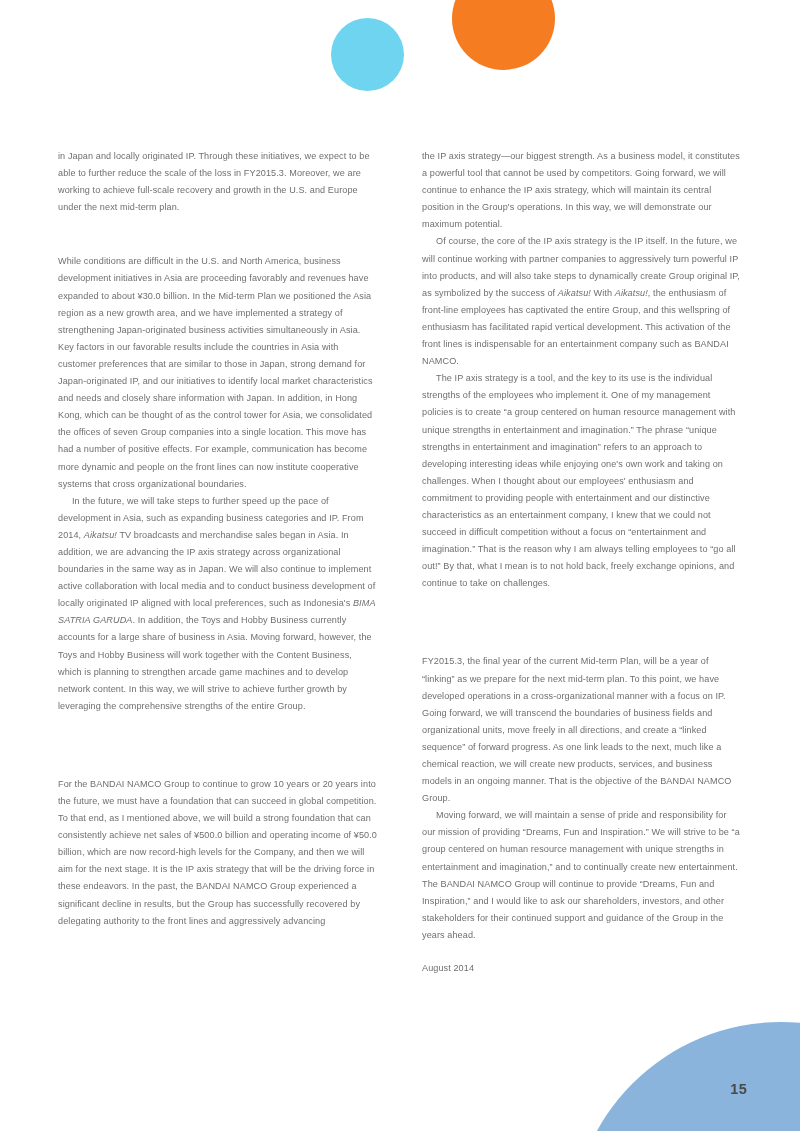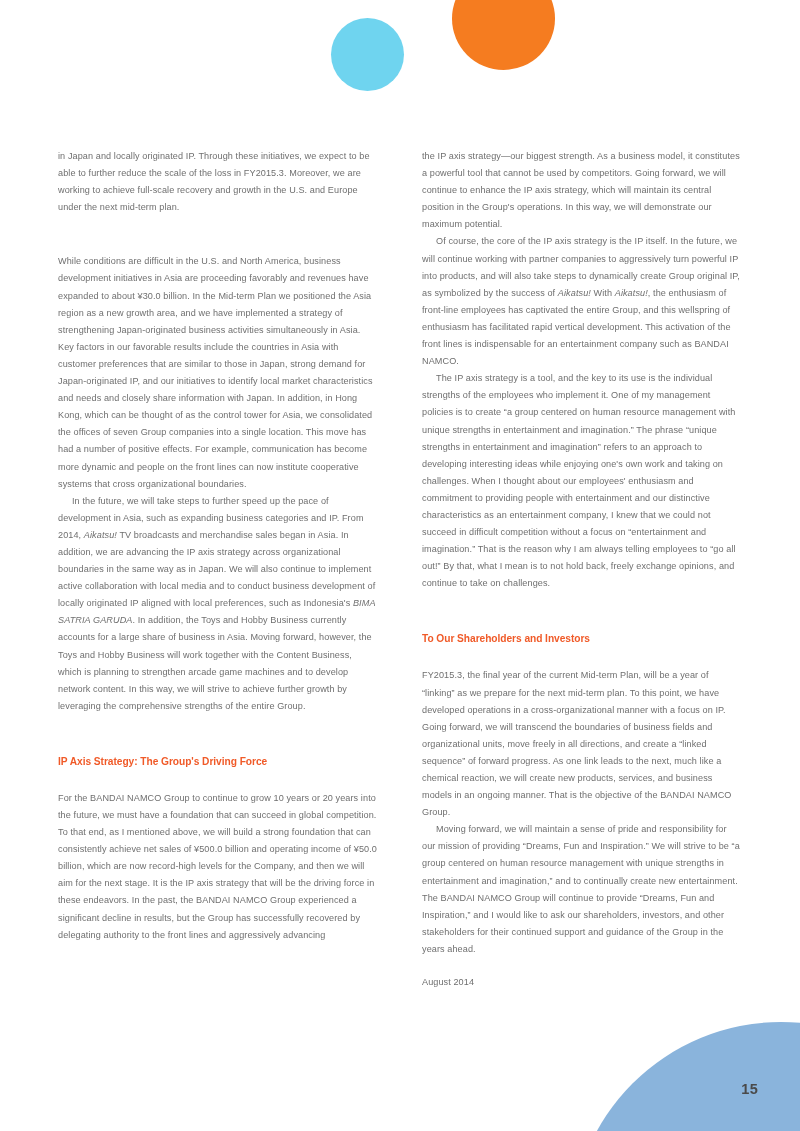--- a/index.html
+++ b/index.html
@@ -117,21 +117,21 @@
 
   .sp-lg  { height: 26px; }
   .sp-md  { height: 16px; }
   .sp-head-gap { height: 11px; }
   .sp-sect { height: 40px; }
 
   em { font-style: italic; text-align: right; }
 
   .page-number {
     position: absolute;
-    right: 42px;
+    right: 53px;
     top: 1081px;
     font-size: 14.5px;
     font-weight: bold;
     color: #4A4A4A;
     z-index: 3;
     letter-spacing: 0.02em;
   }
 </style>
 </head>
 <body>
@@ -154,41 +154,39 @@
 
 
       <div class="sp-head-gap"></div>
 
       <p>While conditions are difficult in the U.S. and North America, business development initiatives in Asia are proceeding favorably and revenues have expanded to about ¥30.0 billion. In the Mid-term Plan we positioned the Asia region as a new growth area, and we have implemented a strategy of strengthening Japan-originated business activities simultaneously in Asia. Key factors in our favorable results include the countries in Asia with customer preferences that are similar to those in Japan, strong demand for Japan-originated IP, and our initiatives to identify local market characteristics and needs and closely share information with Japan. In addition, in Hong Kong, which can be thought of as the control tower for Asia, we consolidated the offices of seven Group companies into a single location. This move has had a number of positive effects. For example, communication has become more dynamic and people on the front lines can now institute cooperative systems that cross organizational boundaries.</p>
 
       <p class="indent"><span>In the future, we will take steps to further speed up the pace of development in Asia, such as expanding business categories and IP. From 2014, </span><em>Aikatsu!</em><span> TV broadcasts and merchandise sales began in Asia. In addition, we are advancing the IP axis strategy across organizational boundaries in the same way as in Japan. We will also continue to implement active collaboration with local media and to conduct business development of locally originated IP aligned with local preferences, such as Indonesia's </span><em>BIMA SATRIA GARUDA</em><span>. In addition, the Toys and Hobby Business currently accounts for a large share of business in Asia. Moving forward, however, the Toys and Hobby Business will work together with the Content Business, which is planning to strengthen arcade game machines and to develop network content. In this way, we will strive to achieve further growth by leveraging the comprehensive strengths of the entire Group.</span></p>
 
       <div class="sp-sect"></div>
 
-      <h3 class="orange-head">IP Axis Strategy: The Group's Driving Force</h3>
       <div class="dotted-rule"></div>
 
 
       <div class="sp-head-gap"></div>
 
       <p>For the BANDAI NAMCO Group to continue to grow 10 years or 20 years into the future, we must have a foundation that can succeed in global competition. To that end, as I mentioned above, we will build a strong foundation that can consistently achieve net sales of ¥500.0 billion and operating income of ¥50.0 billion, which are now record-high levels for the Company, and then we will aim for the next stage. It is the IP axis strategy that will be the driving force in these endeavors. In the past, the BANDAI NAMCO Group experienced a significant decline in results, but the Group has successfully recovered by delegating authority to the front lines and aggressively advancing</p>
 
     </div>
 
     <div class="col">
 
       <p>the IP axis strategy—our biggest strength. As a business model, it constitutes a powerful tool that cannot be used by competitors. Going forward, we will continue to enhance the IP axis strategy, which will maintain its central position in the Group's operations. In this way, we will demonstrate our maximum potential.</p>
 
       <p class="indent"><span>Of course, the core of the IP axis strategy is the IP itself. In the future, we will continue working with partner companies to aggressively turn powerful IP into products, and will also take steps to dynamically create Group original IP, as symbolized by the success of </span><em>Aikatsu!</em><span> With </span><em>Aikatsu!</em><span>, the enthusiasm of front-line employees has captivated the entire Group, and this wellspring of enthusiasm has facilitated rapid vertical development. This activation of the front lines is indispensable for an entertainment company such as BANDAI NAMCO.</span></p>
 
       <p class="indent">The IP axis strategy is a tool, and the key to its use is the individual strengths of the employees who implement it. One of my management policies is to create “a group centered on human resource management with unique strengths in entertainment and imagination.” The phrase “unique strengths in entertainment and imagination” refers to an approach to developing interesting ideas while enjoying one's own work and taking on challenges. When I thought about our employees' enthusiasm and commitment to providing people with entertainment and our distinctive characteristics as an entertainment company, I knew that we could not succeed in difficult competition without a focus on “entertainment and imagination.” That is the reason why I am always telling employees to “go all out!” By that, what I mean is to not hold back, freely exchange opinions, and continue to take on challenges.</p>
 
       <div class="sp-sect"></div>
 
-      <h3 class="orange-head">To Our Shareholders and Investors</h3>
       <div class="dotted-rule"></div>
 
 
       <div class="sp-head-gap"></div>
 
       <p>FY2015.3, the final year of the current Mid-term Plan, will be a year of “linking” as we prepare for the next mid-term plan. To this point, we have developed operations in a cross-organizational manner with a focus on IP. Going forward, we will transcend the boundaries of business fields and organizational units, move freely in all directions, and create a “linked sequence” of forward progress. As one link leads to the next, much like a chemical reaction, we will create new products, services, and business models in an ongoing manner. That is the objective of the BANDAI NAMCO Group.</p>
 
       <p class="indent">Moving forward, we will maintain a sense of pride and responsibility for our mission of providing “Dreams, Fun and Inspiration.” We will strive to be “a group centered on human resource management with unique strengths in entertainment and imagination,” and to continually create new entertainment. The BANDAI NAMCO Group will continue to provide “Dreams, Fun and Inspiration,” and I would like to ask our shareholders, investors, and other stakeholders for their continued support and guidance of the Group in the years ahead.</p>
 
       <div class="sp-md"></div>

